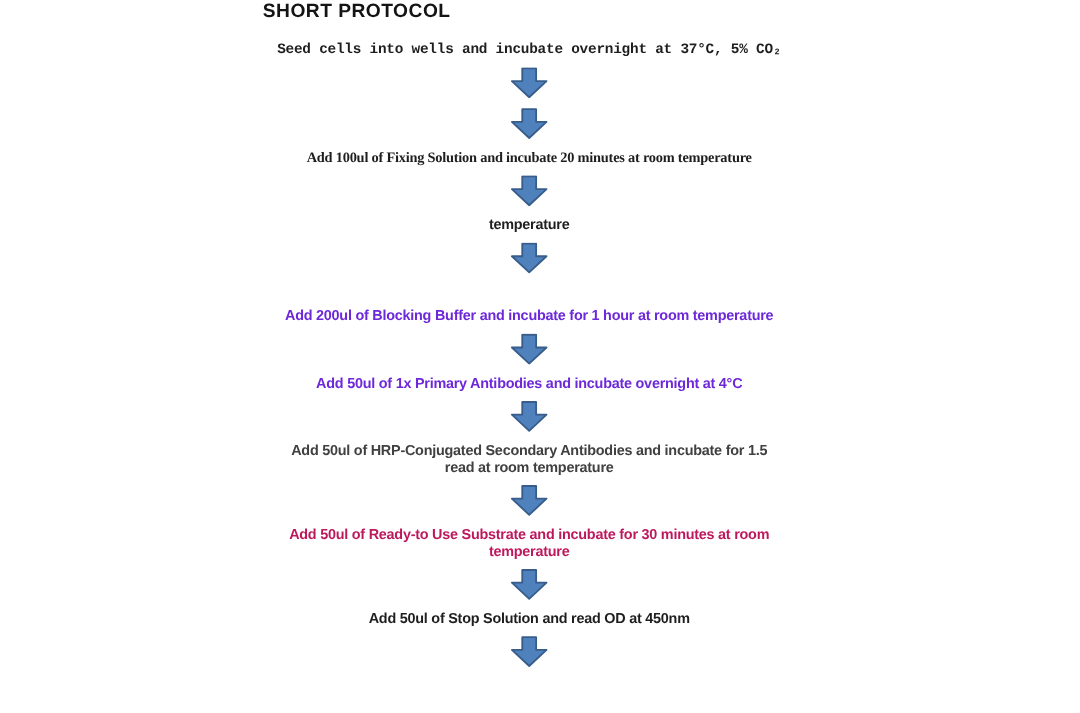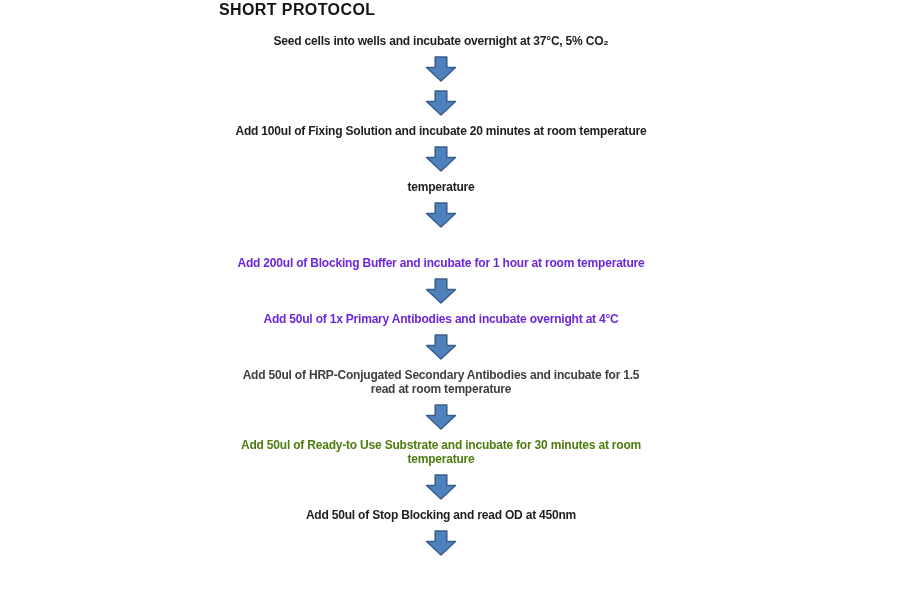--- a/index.html
+++ b/index.html
@@ -51,34 +51,34 @@
   }
 </style>
 </head>
 <body>
 
 <div id="canvas" style="background: rgb(255, 255, 255);">
   <h1 class="title">SHORT PROTOCOL</h1>
 
   <div class="flow">
 
-    <div class="step" style="color: rgb(30, 30, 30);">
+    <div class="step" style="color: rgb(30, 30, 30); font-family: Liberation Mono, monospace;">
       <span>Seed cells into wells and incubate overnight at 37°C, 5% CO₂</span>
     </div>
 
     <svg class="arrow" width="34" height="26" viewBox="0 0 34 27">
       <polygon class="arrow-shape" points="11,1 23,1 23,12 32,12 17,26 2,12 11,12" stroke-width="1.6" stroke-linejoin="round" fill="#4f81bd" stroke="#385d8a"></polygon>
     </svg>
 
 
     <svg class="arrow" width="34" height="26" viewBox="0 0 34 27">
       <polygon class="arrow-shape" points="11,1 23,1 23,12 32,12 17,26 2,12 11,12" stroke-width="1.6" stroke-linejoin="round" fill="#4f81bd" stroke="#385d8a"></polygon>
     </svg>
 
-    <div class="step" style="color: rgb(30, 30, 30);">
+    <div class="step" style="color: rgb(30, 30, 30); font-family: Liberation Serif, serif;">
       <span>Add 100ul of Fixing Solution and incubate 20 minutes at room temperature</span>
     </div>
 
     <svg class="arrow" width="34" height="26" viewBox="0 0 34 27">
       <polygon class="arrow-shape" points="11,1 23,1 23,12 32,12 17,26 2,12 11,12" stroke-width="1.6" stroke-linejoin="round" fill="#4f81bd" stroke="#385d8a"></polygon>
     </svg>
 
     <div class="step" style="color: rgb(30, 30, 30);">
       <span>temperature</span>
     </div>
@@ -105,31 +105,31 @@
 
     <div class="step" style="color: #404040;">
       <span>Add 50ul of HRP-Conjugated Secondary Antibodies and incubate for 1.5</span>
       <span>read at room temperature</span>
     </div>
 
     <svg class="arrow" width="34" height="26" viewBox="0 0 34 27">
       <polygon class="arrow-shape" points="11,1 23,1 23,12 32,12 17,26 2,12 11,12" stroke-width="1.6" stroke-linejoin="round" fill="#4f81bd" stroke="#385d8a"></polygon>
     </svg>
 
-    <div class="step" style="color: #4d7c0f;">
+    <div class="step" style="color: #be185d;">
       <span>Add 50ul of Ready-to Use Substrate and incubate for 30 minutes at room</span>
       <span>temperature</span>
     </div>
 
     <svg class="arrow" width="34" height="26" viewBox="0 0 34 27">
       <polygon class="arrow-shape" points="11,1 23,1 23,12 32,12 17,26 2,12 11,12" stroke-width="1.6" stroke-linejoin="round" fill="#4f81bd" stroke="#385d8a"></polygon>
     </svg>
 
     <div class="step" style="color: rgb(30, 30, 30);">
-      <span>Add 50ul of Stop Blocking and read OD at 450nm</span>
+      <span>Add 50ul of Stop Solution and read OD at 450nm</span>
     </div>
 
     <svg class="arrow" width="34" height="26" viewBox="0 0 34 27">
       <polygon class="arrow-shape" points="11,1 23,1 23,12 32,12 17,26 2,12 11,12" stroke-width="1.6" stroke-linejoin="round" fill="#4f81bd" stroke="#385d8a"></polygon>
     </svg>
 
 
   </div>
 </div>
 

